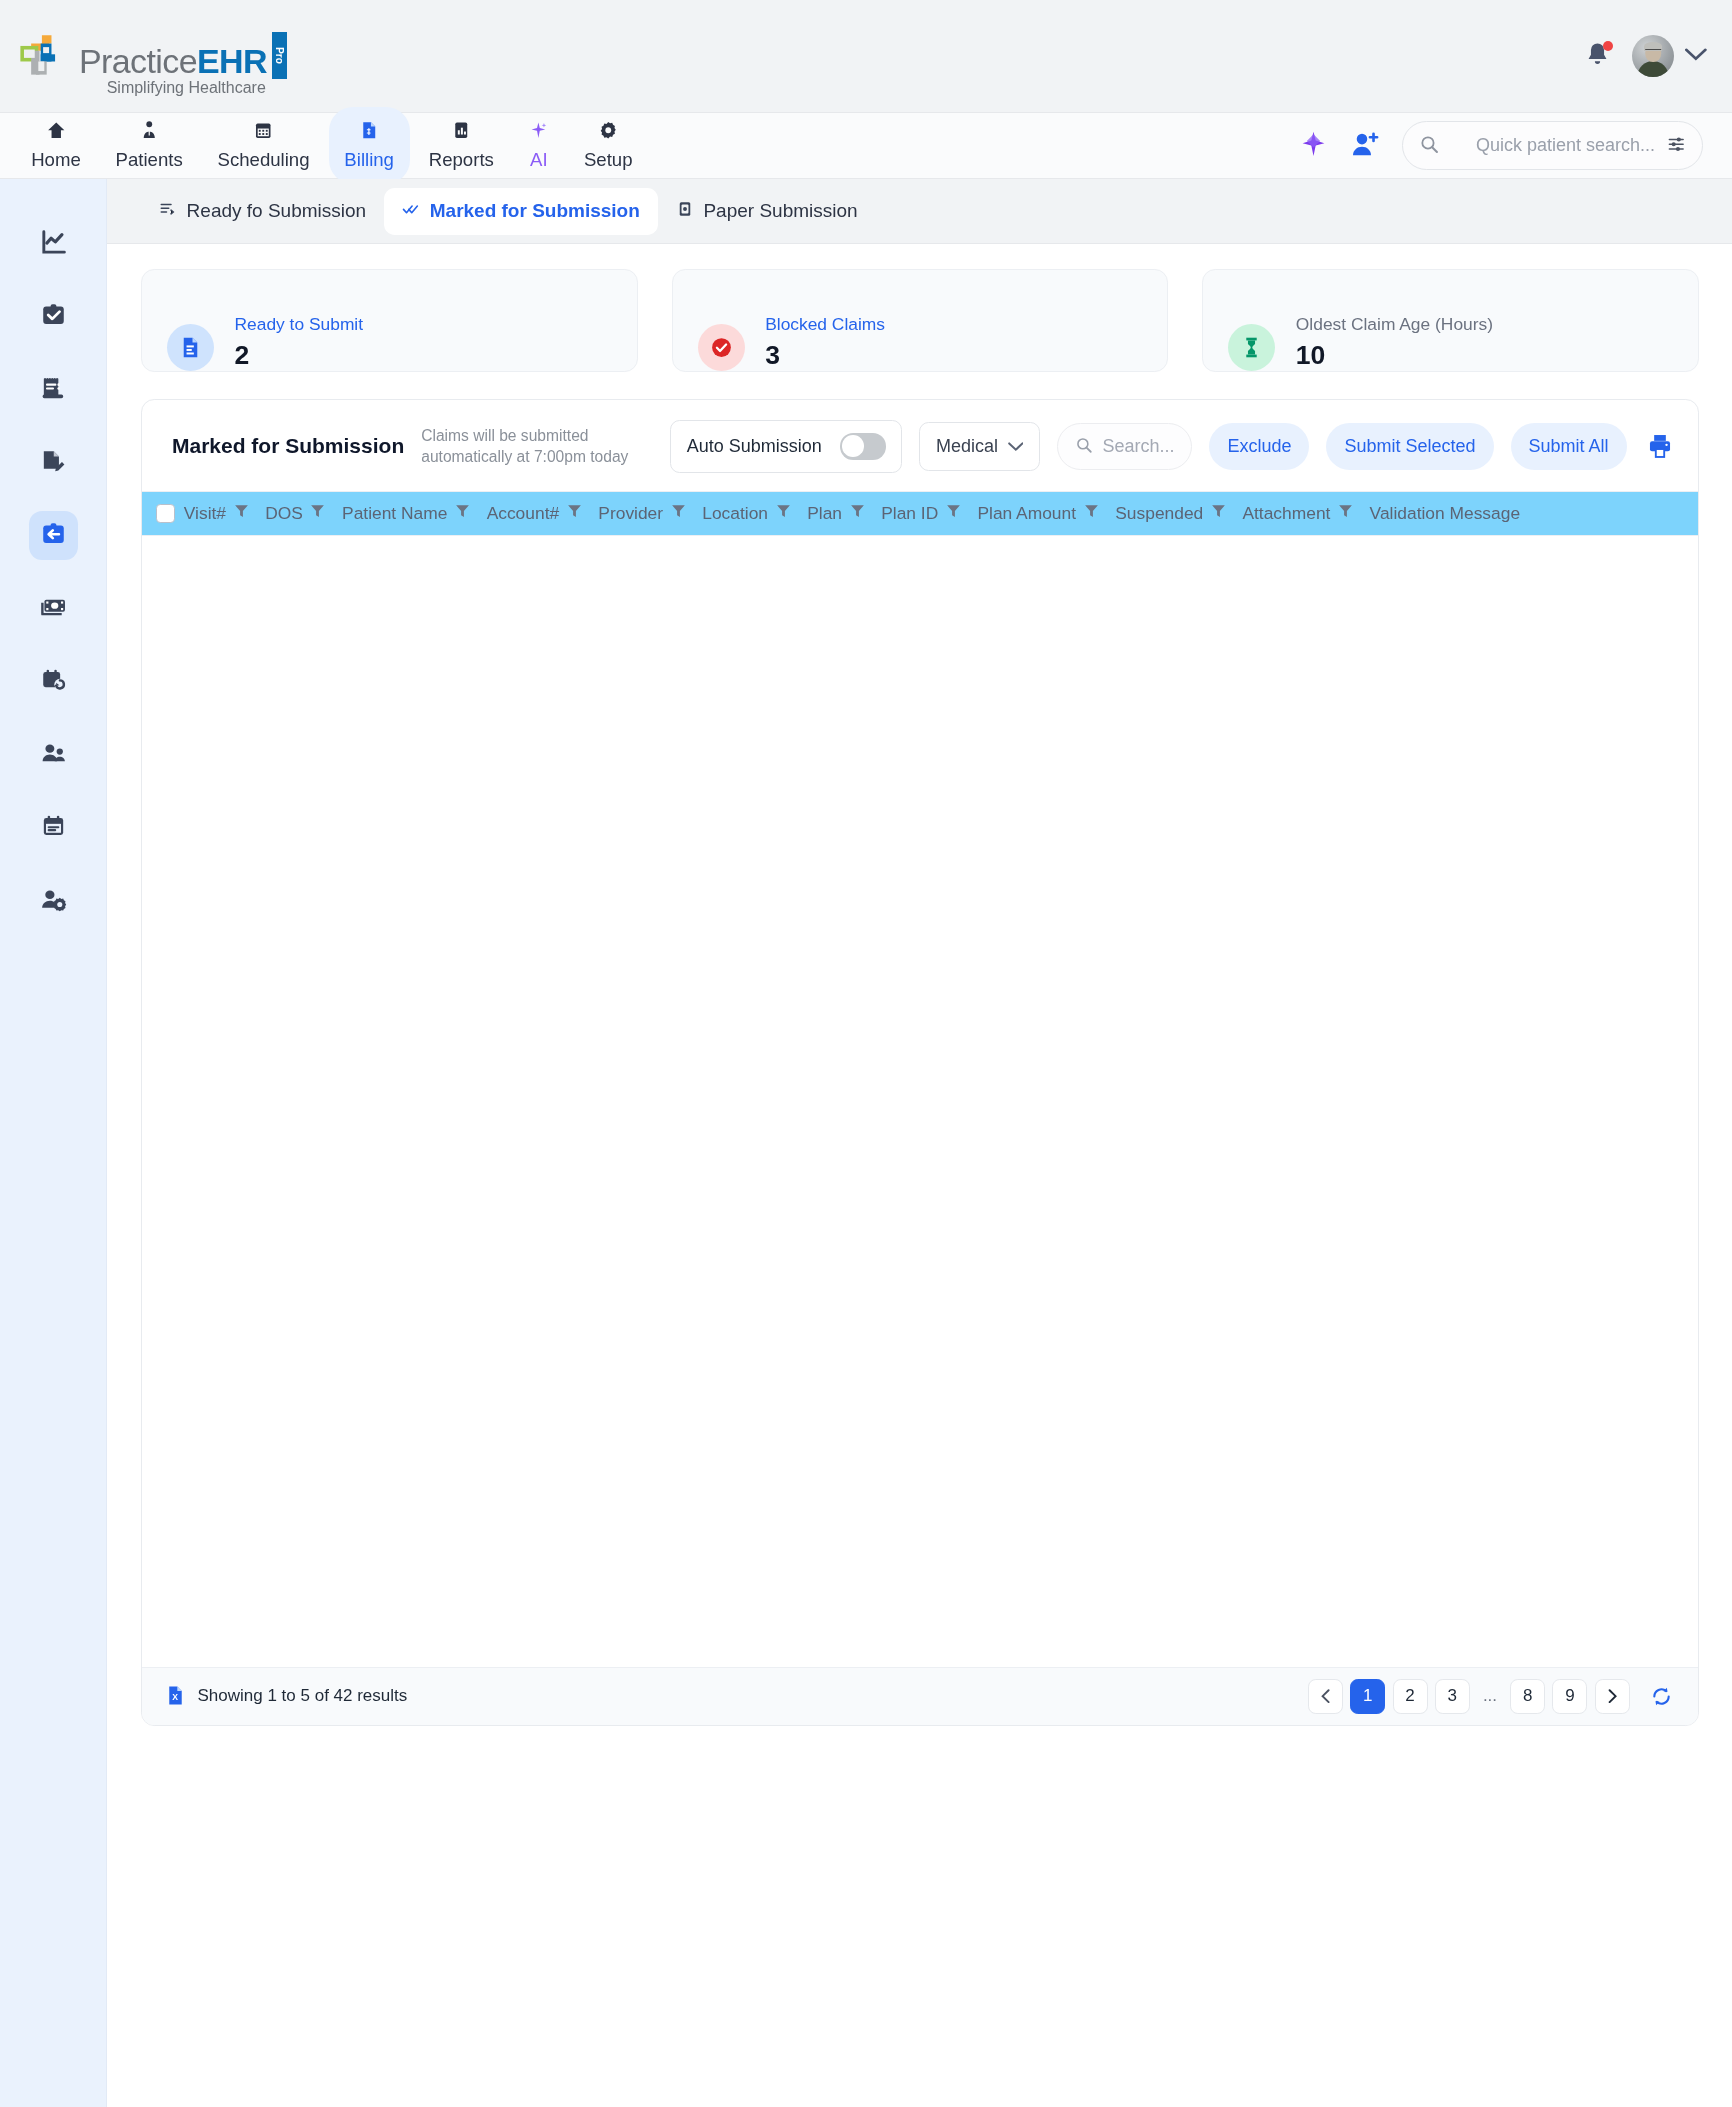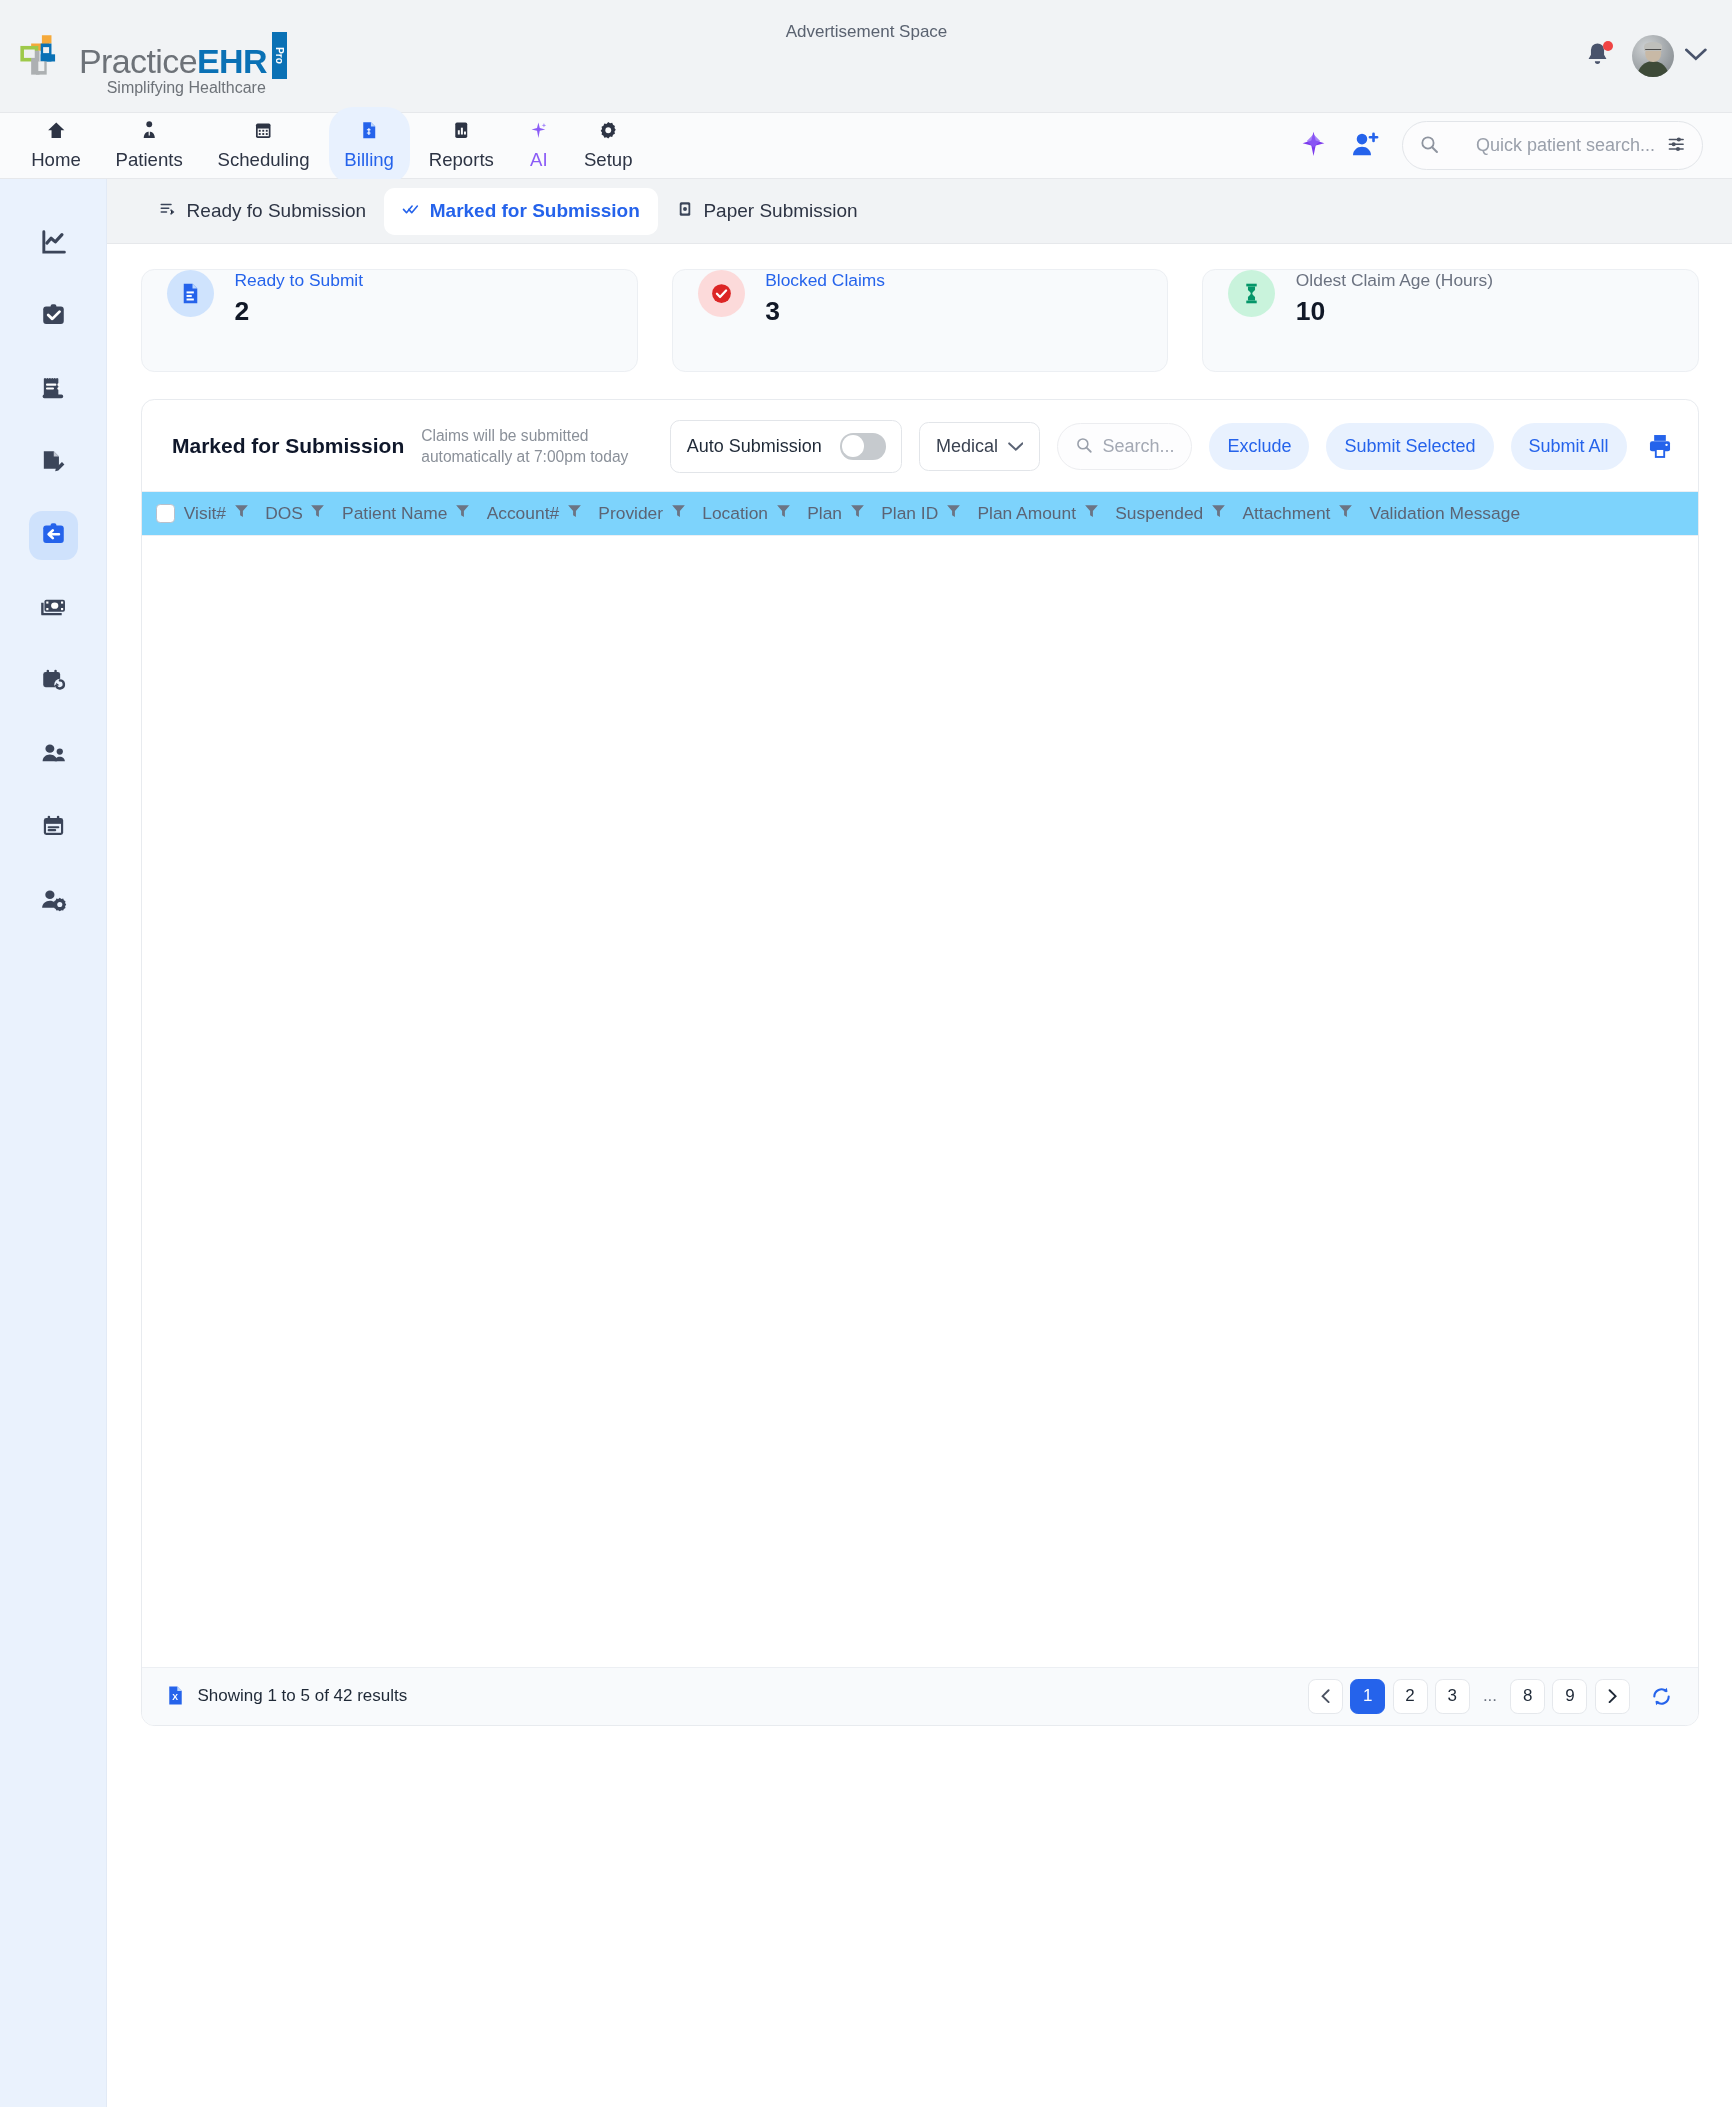--- a/index.html
+++ b/index.html
@@ -93,21 +93,21 @@
     display: flex; align-items: center; gap: 9.6px;
     padding: 12px 18px; border-radius: 10.8px; font-size: 19px; color: #2d3444;
     cursor: pointer; white-space: nowrap;
   }
   .tab.active { background: #ffffff; color: #2563eb; font-weight: 700; }
 
   
   .cards { display: flex; gap: 34px; padding: 25px 34px 0 34px; }
   .card {
     flex: 1; background: #f8fafc; border: 0.6px solid #eceff3; border-radius: 13.2px;
-    height: 103px; display: flex; align-items: flex-start; padding: 0 25px; gap: 20.5px;
+    height: 103px; display: flex; align-items: flex-end; padding: 0 25px; gap: 20.5px;
   }
   .card-ico { width: 47px; height: 47px; border-radius: 50%; display: flex; align-items: center; justify-content: center; flex-shrink: 0; }
   .card-label { font-size: 17.4px; color: #2563eb; margin-bottom: 4.8px; }
   .card-label.muted { color: #6b7280; }
   .card-value { font-size: 26.5px; font-weight: 700; color: #111827; }
 
   
   .panel {
     margin: 26.5px 34px 0 34px; border: 0.6px solid #e8ebef; border-radius: 13.2px;
     background: #ffffff; overflow: hidden;
@@ -188,21 +188,20 @@
     <div class="logo-text-wrap">
       <div class="logo-row1">
         <span class="logo-practice">Practice</span>
         <span class="logo-ehr">EHR</span>
       </div>
       <div class="logo-sub">Simplifying Healthcare</div>
     </div>
     <div class="logo-pro">Pro</div>
   </div>
 
-  <div class="ad-space">Advertisement Space</div>
 
   <div class="top-right">
     <div class="bell-wrap">
       <svg width="29" height="31" viewBox="0 0 24 26">
         <path d="M12 2a5.5 5.5 0 0 0-5.5 5.5v4L4.5 15h15l-2-3.5v-4A5.5 5.5 0 0 0 12 2z" fill="#49536b"></path>
         <path d="M9.8 17h4.4a2.2 2.2 0 0 1-4.4 0z" fill="#49536b"></path>
       </svg>
       <div class="bell-dot"></div>
     </div>
     <div class="avatar-wrap">

